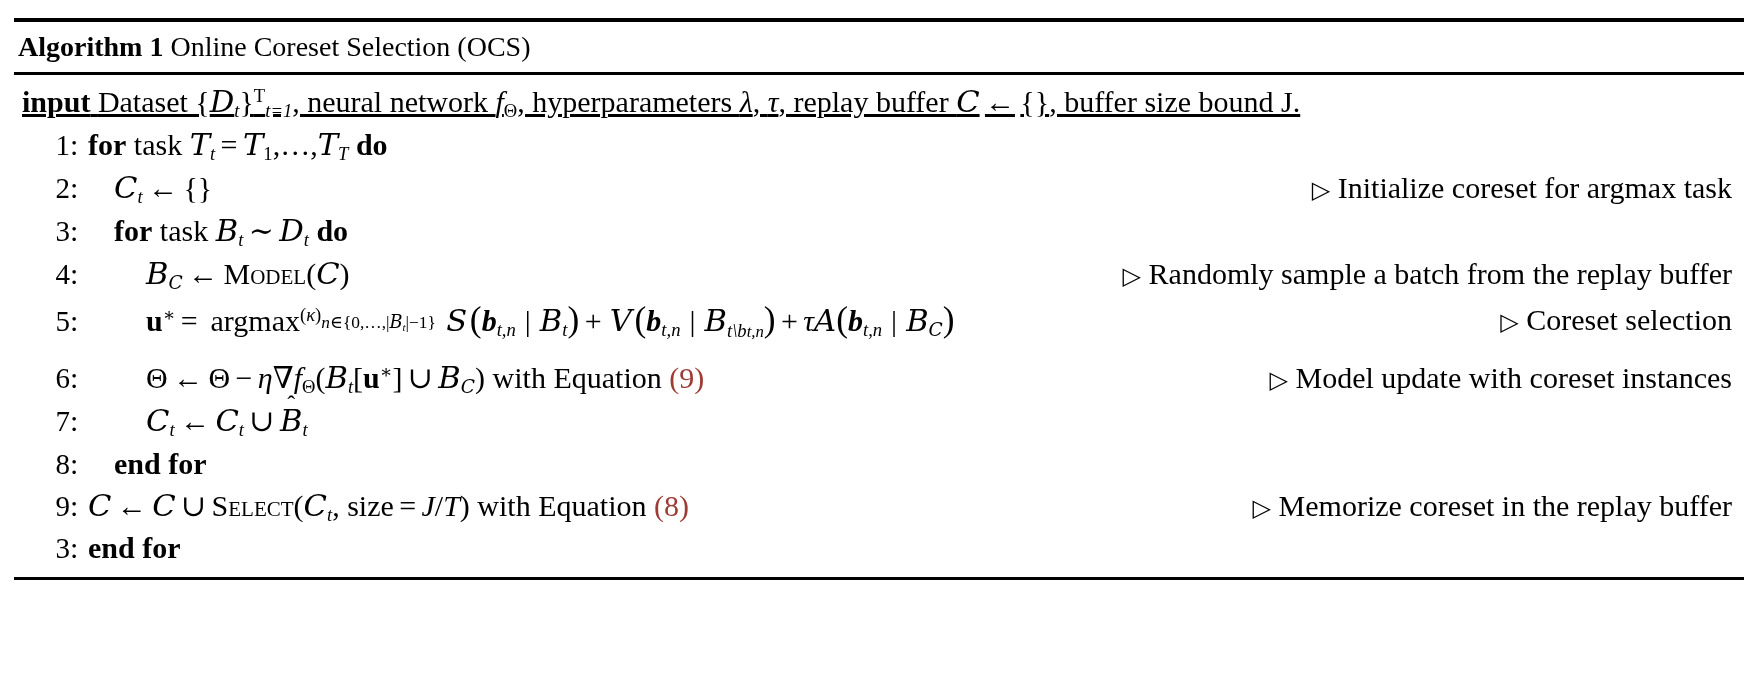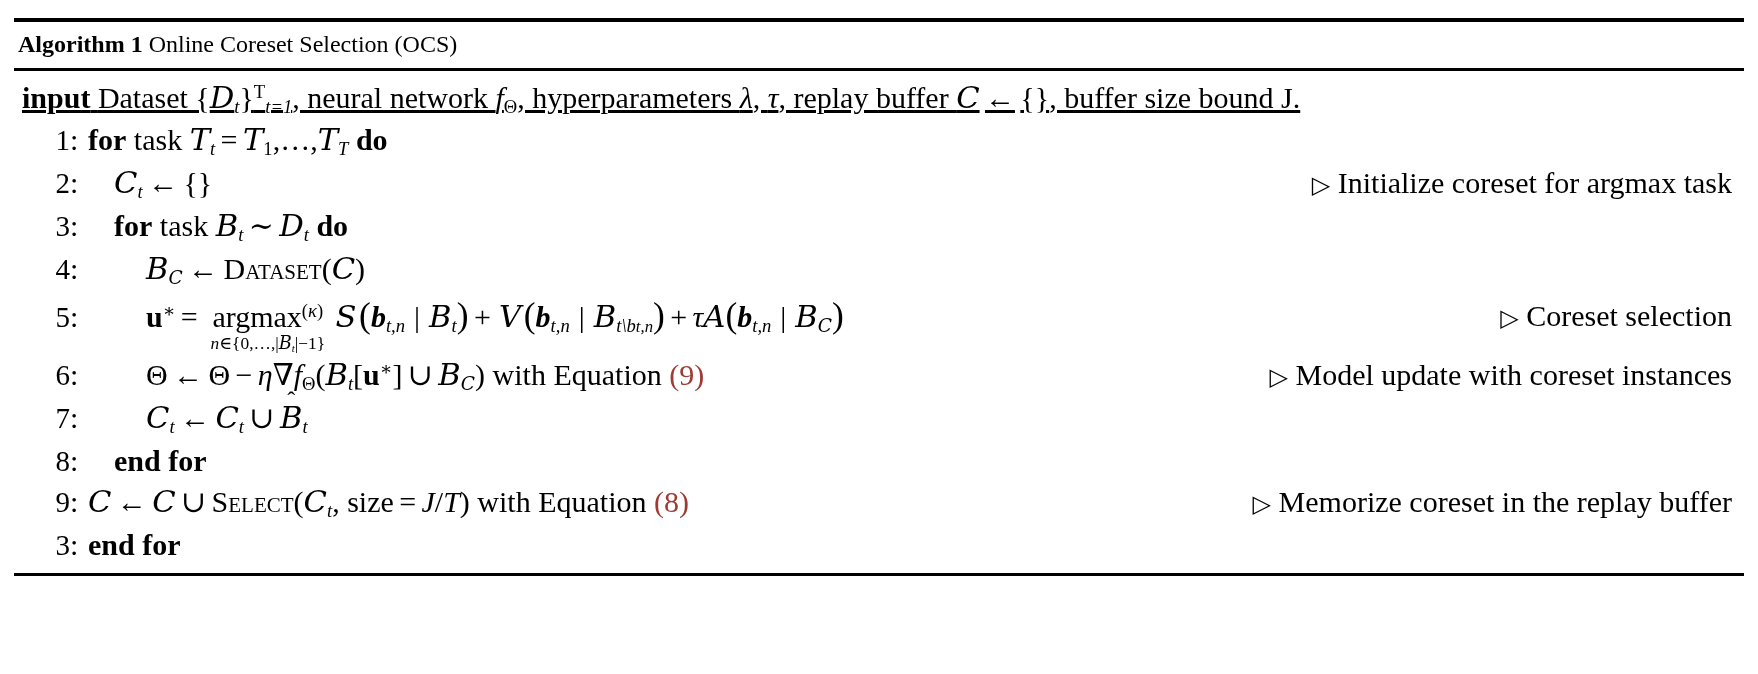--- a/index.html
+++ b/index.html
@@ -35,21 +35,21 @@
   }
   .rule-bottom {
     border-top: 3px solid #000;
     margin: 0;
     height: 0;
   }
 
   
   .title-row {
     padding: 9px 4px 9px 4px;
-    font-size: 24px;
+    font-size: 28px;
     line-height: 1.15;
     white-space: nowrap;
   }
   .title-row .alg-label {
     font-weight: bold;
   }
   .title-row .alg-name {
     font-weight: normal;
   }
 
@@ -138,21 +138,21 @@
   .sc {
     font-variant: small-caps;
     font-style: normal;
   }
 
   .eqref { color: #9e3b35; }
 
   
   .argmax {
     display: inline-flex;
-    flex-direction: column;
+    flex-direction: row;
     align-items: center;
     vertical-align: baseline;
     position: relative;
     top: 0;
     margin: 0 0.25em;
   }
   .argmax .am-top {
     font-style: normal;
     line-height: 1;
   }
@@ -234,22 +234,23 @@
         <span>task</span>
         <span class="cal">B</span><span class="sub">t</span><span class="op">∼</span><span class="cal">D</span><span class="sub">t</span>
         <span class="kw">do</span>
       </span>
     </div>
 
     <div class="line">
       <span class="lineno">4</span>
       <span class="lineno-colon">:</span>
       <span class="content indent-2">
-        <span class="cal">B</span><span class="sub cal">C</span><span class="op">←</span><span class="sc">Dataset</span><span>(</span><span class="cal">C</span><span>)</span>
-      </span>
+        <span class="cal">B</span><span class="sub cal">C</span><span class="op">←</span><span class="sc">Model</span><span>(</span><span class="cal">C</span><span>)</span>
+      </span>
+      <span class="comment"><span class="tri">▷</span> <span>Randomly sample a batch from the replay buffer</span></span>
     </div>
 
     <div class="line" style="min-height:62px;">
       <span class="lineno">5</span>
       <span class="lineno-colon">:</span>
       <span class="content indent-2">
         <span class="bi up" style="font-weight:bold;font-style:normal;">u</span><span class="sup sub-up">∗</span><span class="op">=</span><span class="argmax">
             <span class="am-top"><span>argmax</span><span class="sup" style="font-style:normal;">(<span class="mi">κ</span>)</span></span>
             <span class="am-bot"><span class="mi">n</span><span>∈</span>{0,…,|<span class="cal">B</span><span class="sub">t</span>|<span>−</span>1}</span>
           </span><span class="cal op-tight">S</span><span class="big-paren">(</span><span class="bi">b</span><span class="sub">t,n</span><span class="mid-bar">|</span><span class="cal">B</span><span class="sub">t</span><span class="big-paren">)</span><span class="op">+</span><span class="cal op-tight">V</span><span class="big-paren">(</span><span class="bi">b</span><span class="sub">t,n</span><span class="mid-bar">|</span><span class="cal">B</span><span class="sub">t<span>\</span>b<span style="font-size:0.9em;">t,n</span></span><span class="big-paren">)</span><span class="op">+</span><span class="mi">τ</span><span class="cal">A</span><span class="big-paren">(</span><span class="bi">b</span><span class="sub">t,n</span><span class="mid-bar">|</span><span class="cal">B</span><span class="sub cal">C</span><span class="big-paren">)</span>

